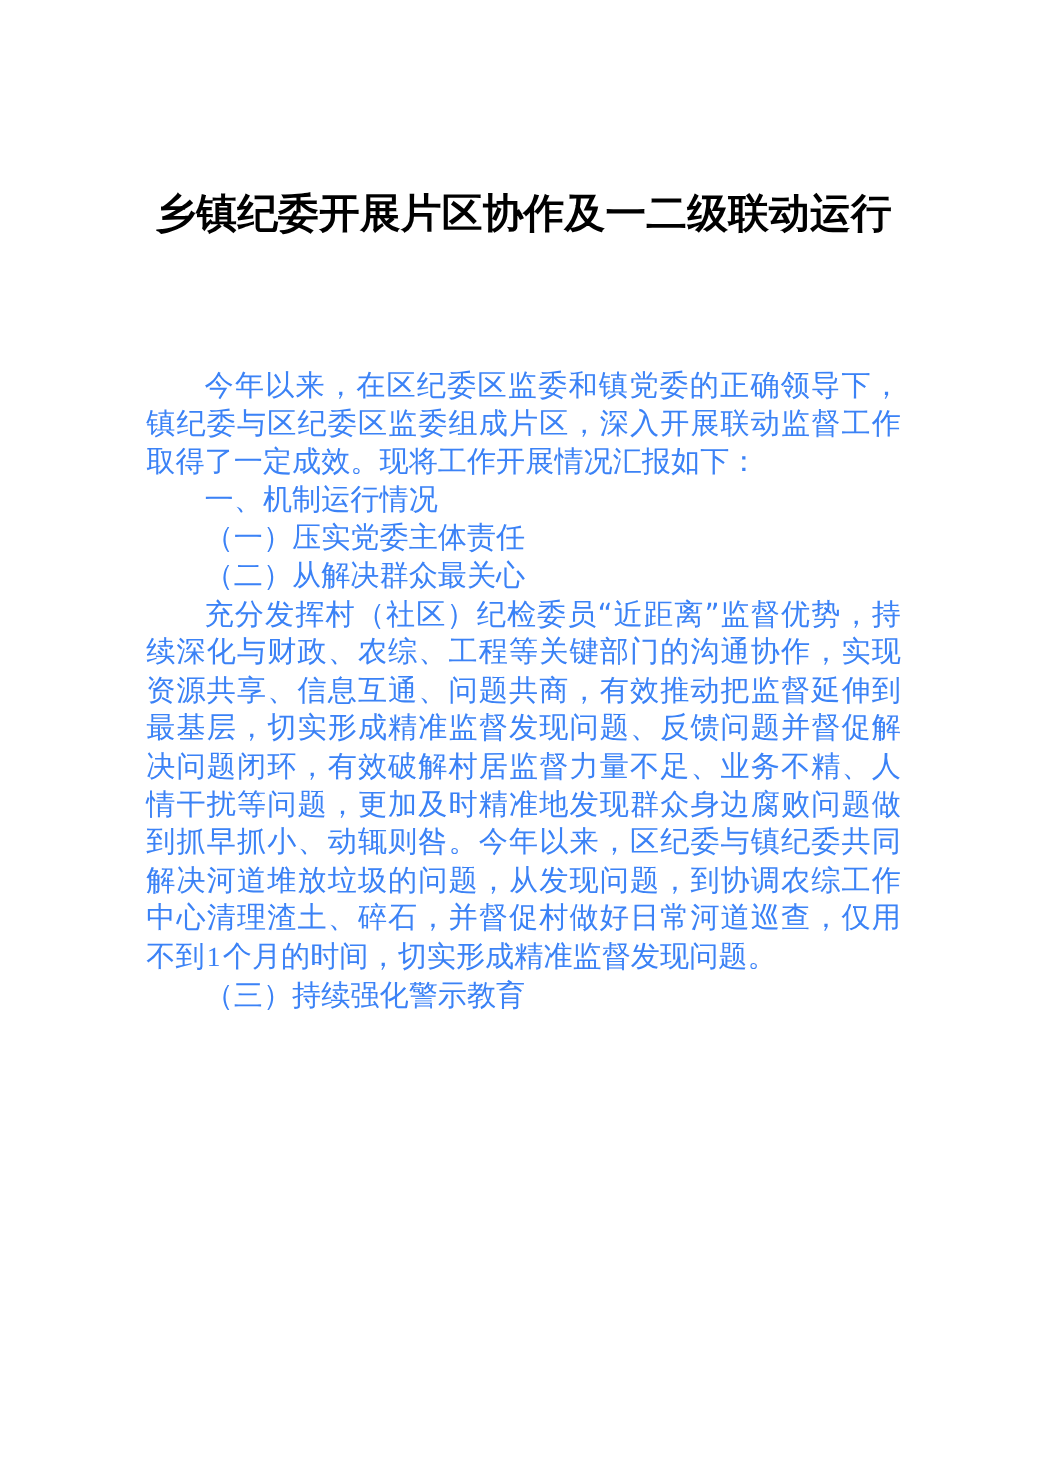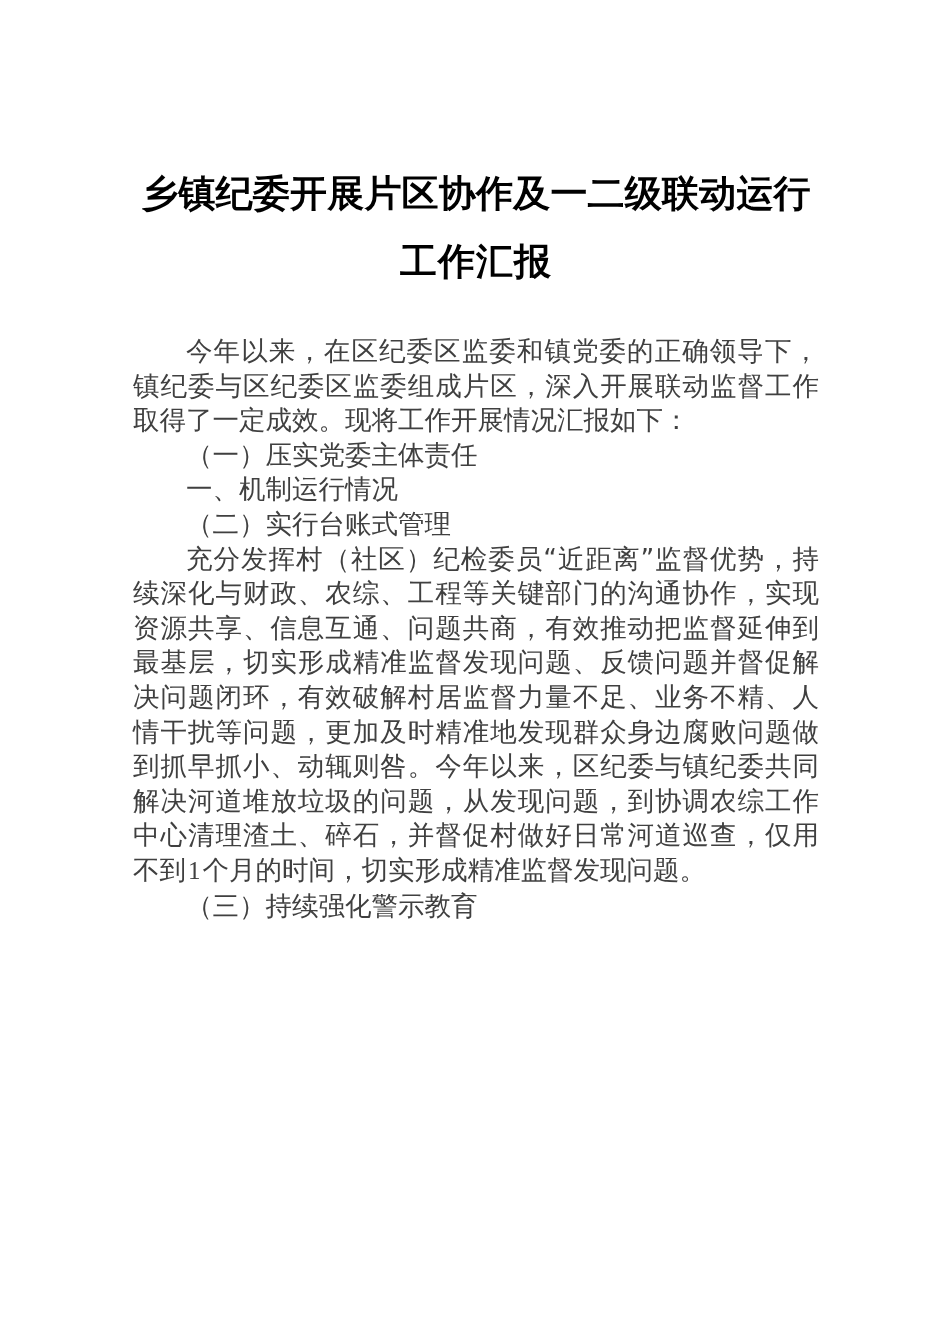--- a/index.html
+++ b/index.html
@@ -48,21 +48,21 @@
   }
   p.para {
     margin: 0;
     padding: 0;
     font-size: 26.5px;
     line-height: 34.6px;
     text-align: justify;
     text-justify: inter-character;
     text-align-last: left;
     text-indent: 53px;
-    color: #404040;
+    color: #3b82f6;
     word-break: break-all;
     letter-spacing: 0px;
   }
   p.para.heading-line {
     text-align: left;
   }
   p.para .num {
     font-family: "Liberation Serif", "DejaVu Serif", serif;
     font-size: 25px;
     padding: 0 2px;
@@ -80,33 +80,32 @@
     color: #1a1a1a;
   }
 </style>
 </head>
 <body>
 
 <div class="page">
 
   <div class="doc-title">
     <span class="title-line title-line-1">乡镇纪委开展片区协作及一二级联动运行</span>
-    <span class="title-line title-line-2">工作汇报</span>
   </div>
 
   <div class="body-block">
 
     <p class="para">今年以来，在区纪委区监委和镇党委的正确领导下，镇纪委与区纪委区监委组成片区，深入开展联动监督工作取得了一定成效。现将工作开展情况汇报如下：</p>
 
+    <p class="para heading-line">一、机制运行情况</p>
+
     <p class="para heading-line">（一）压实党委主体责任</p>
 
-    <p class="para heading-line">一、机制运行情况</p>
 
-
-    <p class="para heading-line">（二）实行台账式管理</p>
+    <p class="para heading-line">（二）从解决群众最关心</p>
 
     <p class="para"><span>充分发挥村（社区）纪检委员“近距离”监督优势，持续深化与财政、农综、工程等关键部门的沟通协作，实现资源共享、信息互通、问题共商，有效推动把监督延伸到最基层，切实形成精准监督发现问题、反馈问题并督促解决问题闭环，有效破解村居监督力量不足、业务不精、人情干扰等问题，更加及时精准地发现群众身边腐败问题做到抓早抓小、动辄则咎。今年以来，区纪委与镇纪委共同解决河道堆放垃圾的问题，从发现问题，到协调农综工作中心清理渣土、碎石，并督促村做好日常河道巡查，仅用不到</span><span class="num">1</span><span>个月的时间，切实形成精准监督发现问题。</span></p>
 
     <p class="para heading-line">（三）持续强化警示教育</p>
 
   </div>
 
   <div class="page-number">1</div>
 
 </div>

